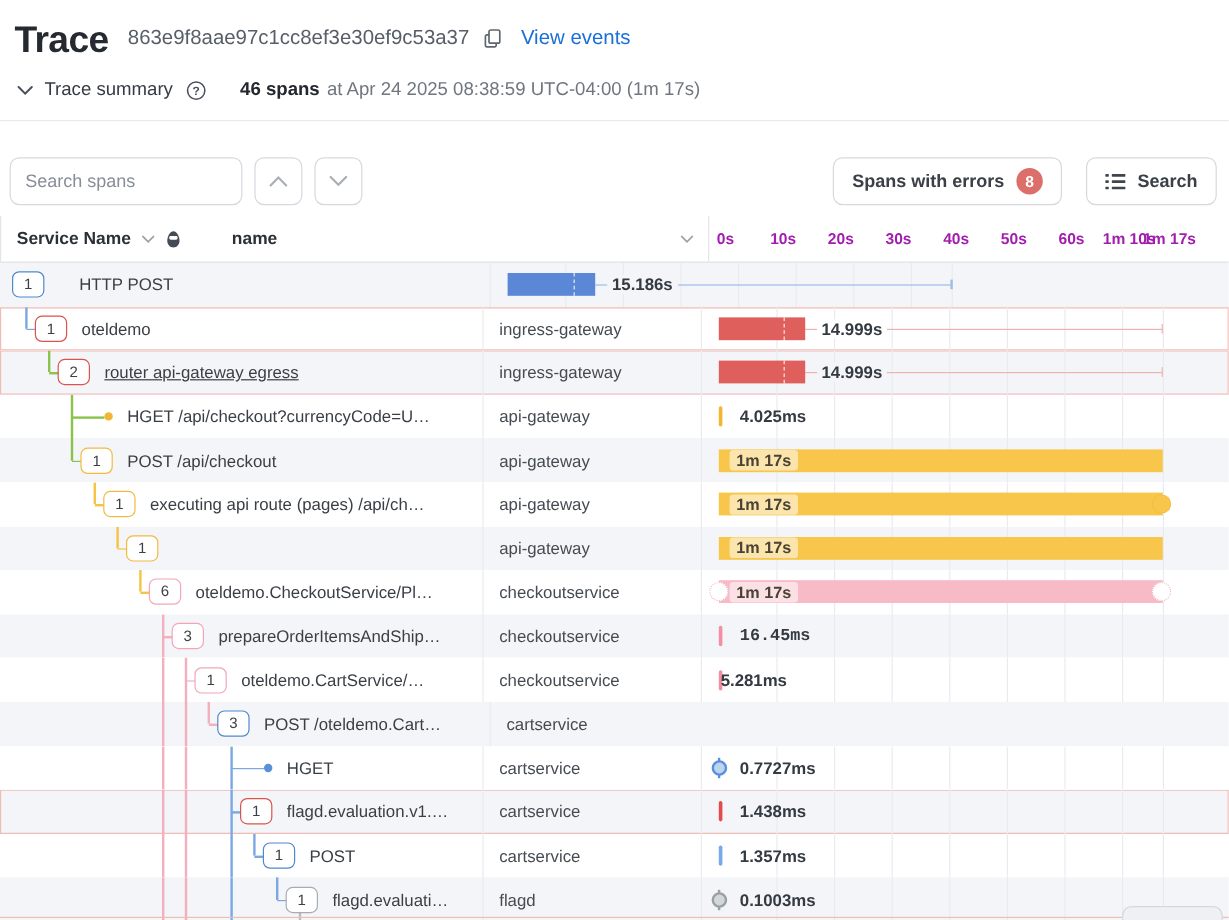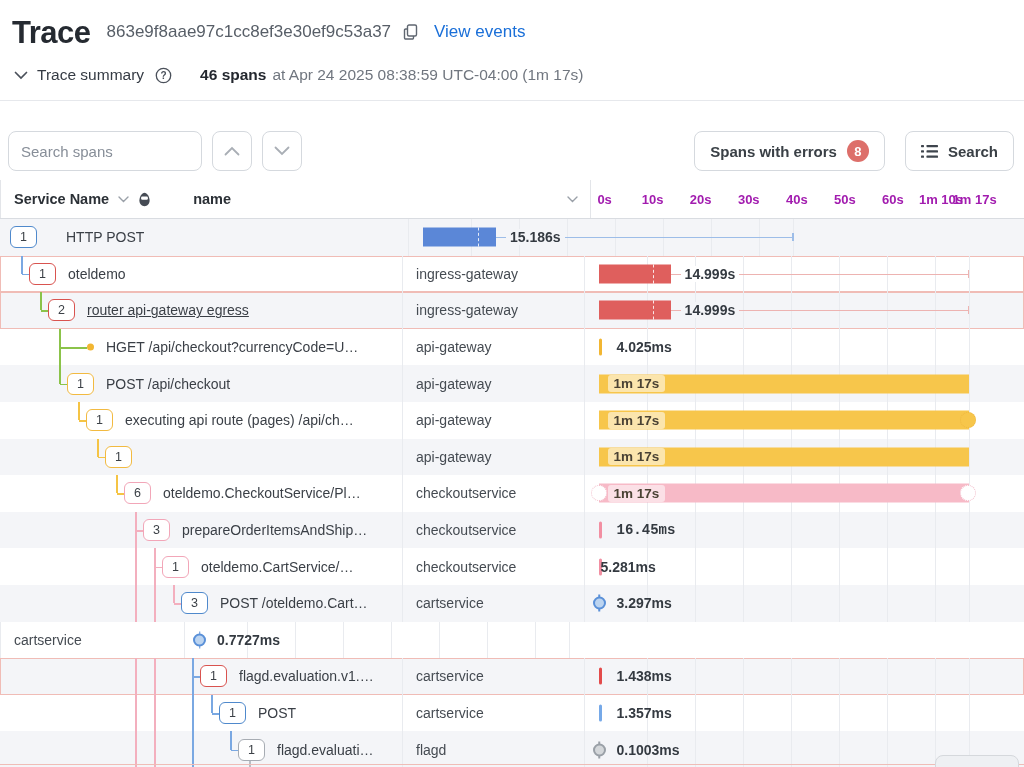--- a/index.html
+++ b/index.html
@@ -435,37 +435,30 @@
           <div class="tline" style="left: 135px; top: 0px; bottom: 0px; width: 1.5px; background: rgb(243, 175, 190);"></div>
           <div class="tline" style="left: 154px; top: 0px; bottom: 0px; width: 1.5px; background: rgb(243, 175, 190);"></div>
           <div class="tline" style="left: 173px; top: 0px; width: 1.5px; background: rgb(243, 175, 190); height: 50%;"></div>
           <div class="tline" style="left: 174px; top: 50%; width: 9px; height: 1.5px; background: rgb(243, 175, 190);"></div>
           <div class="tree-badge" style="left: 181px; border: 1.5px solid rgb(79, 137, 204);">3</div>
           <div class="span-name" style="left: 220px;">POST /oteldemo.Cart…</div>
         </div>
         <div class="cell-service">
           <span>cartservice</span>
         </div>
-        <div class="cell-plot">
-          <div class="gridline" style="left: 62.0519px;"></div>
-          <div class="gridline" style="left: 110.104px;"></div>
-          <div class="gridline" style="left: 158.156px;"></div>
-          <div class="gridline" style="left: 206.208px;"></div>
-          <div class="gridline" style="left: 254.26px;"></div>
-          <div class="gridline" style="left: 302.312px;"></div>
-          <div class="gridline" style="left: 350.364px;"></div>
-          <div class="gridline" style="left: 384px;"></div>
-          <div class="marker" style="left: 8px; background: rgb(188, 212, 240); border-color: rgb(90, 144, 216);">
-            <div class="marker-stub" style="top: -4px; background: rgb(90, 144, 216);"></div>
-            <div class="marker-stub" style="bottom: -4px; background: rgb(90, 144, 216);"></div>
-          </div>
-          <div class="dur-label" style="left: 28px;">3.297ms</div>
-        </div>
       </div>
       <div class="row white">
+        <div class="cell-name">
+          <div class="tline" style="left: 135px; top: 0px; bottom: 0px; width: 1.5px; background: rgb(243, 175, 190);"></div>
+          <div class="tline" style="left: 154px; top: 0px; bottom: 0px; width: 1.5px; background: rgb(243, 175, 190);"></div>
+          <div class="tline" style="left: 192px; top: 0px; width: 1.5px; background: rgb(122, 168, 226); bottom: 0px;"></div>
+          <div class="tline" style="left: 193px; top: 50%; width: 27px; height: 1.5px; background: rgb(122, 168, 226);"></div>
+          <div class="tree-dot" style="left: 220px; background: rgb(90, 144, 216);"></div>
+          <div class="span-name" style="left: 239px;">HGET</div>
+        </div>
         <div class="cell-service">
           <span>cartservice</span>
         </div>
         <div class="cell-plot">
           <div class="gridline" style="left: 62.0519px;"></div>
           <div class="gridline" style="left: 110.104px;"></div>
           <div class="gridline" style="left: 158.156px;"></div>
           <div class="gridline" style="left: 206.208px;"></div>
           <div class="gridline" style="left: 254.26px;"></div>
           <div class="gridline" style="left: 302.312px;"></div>

